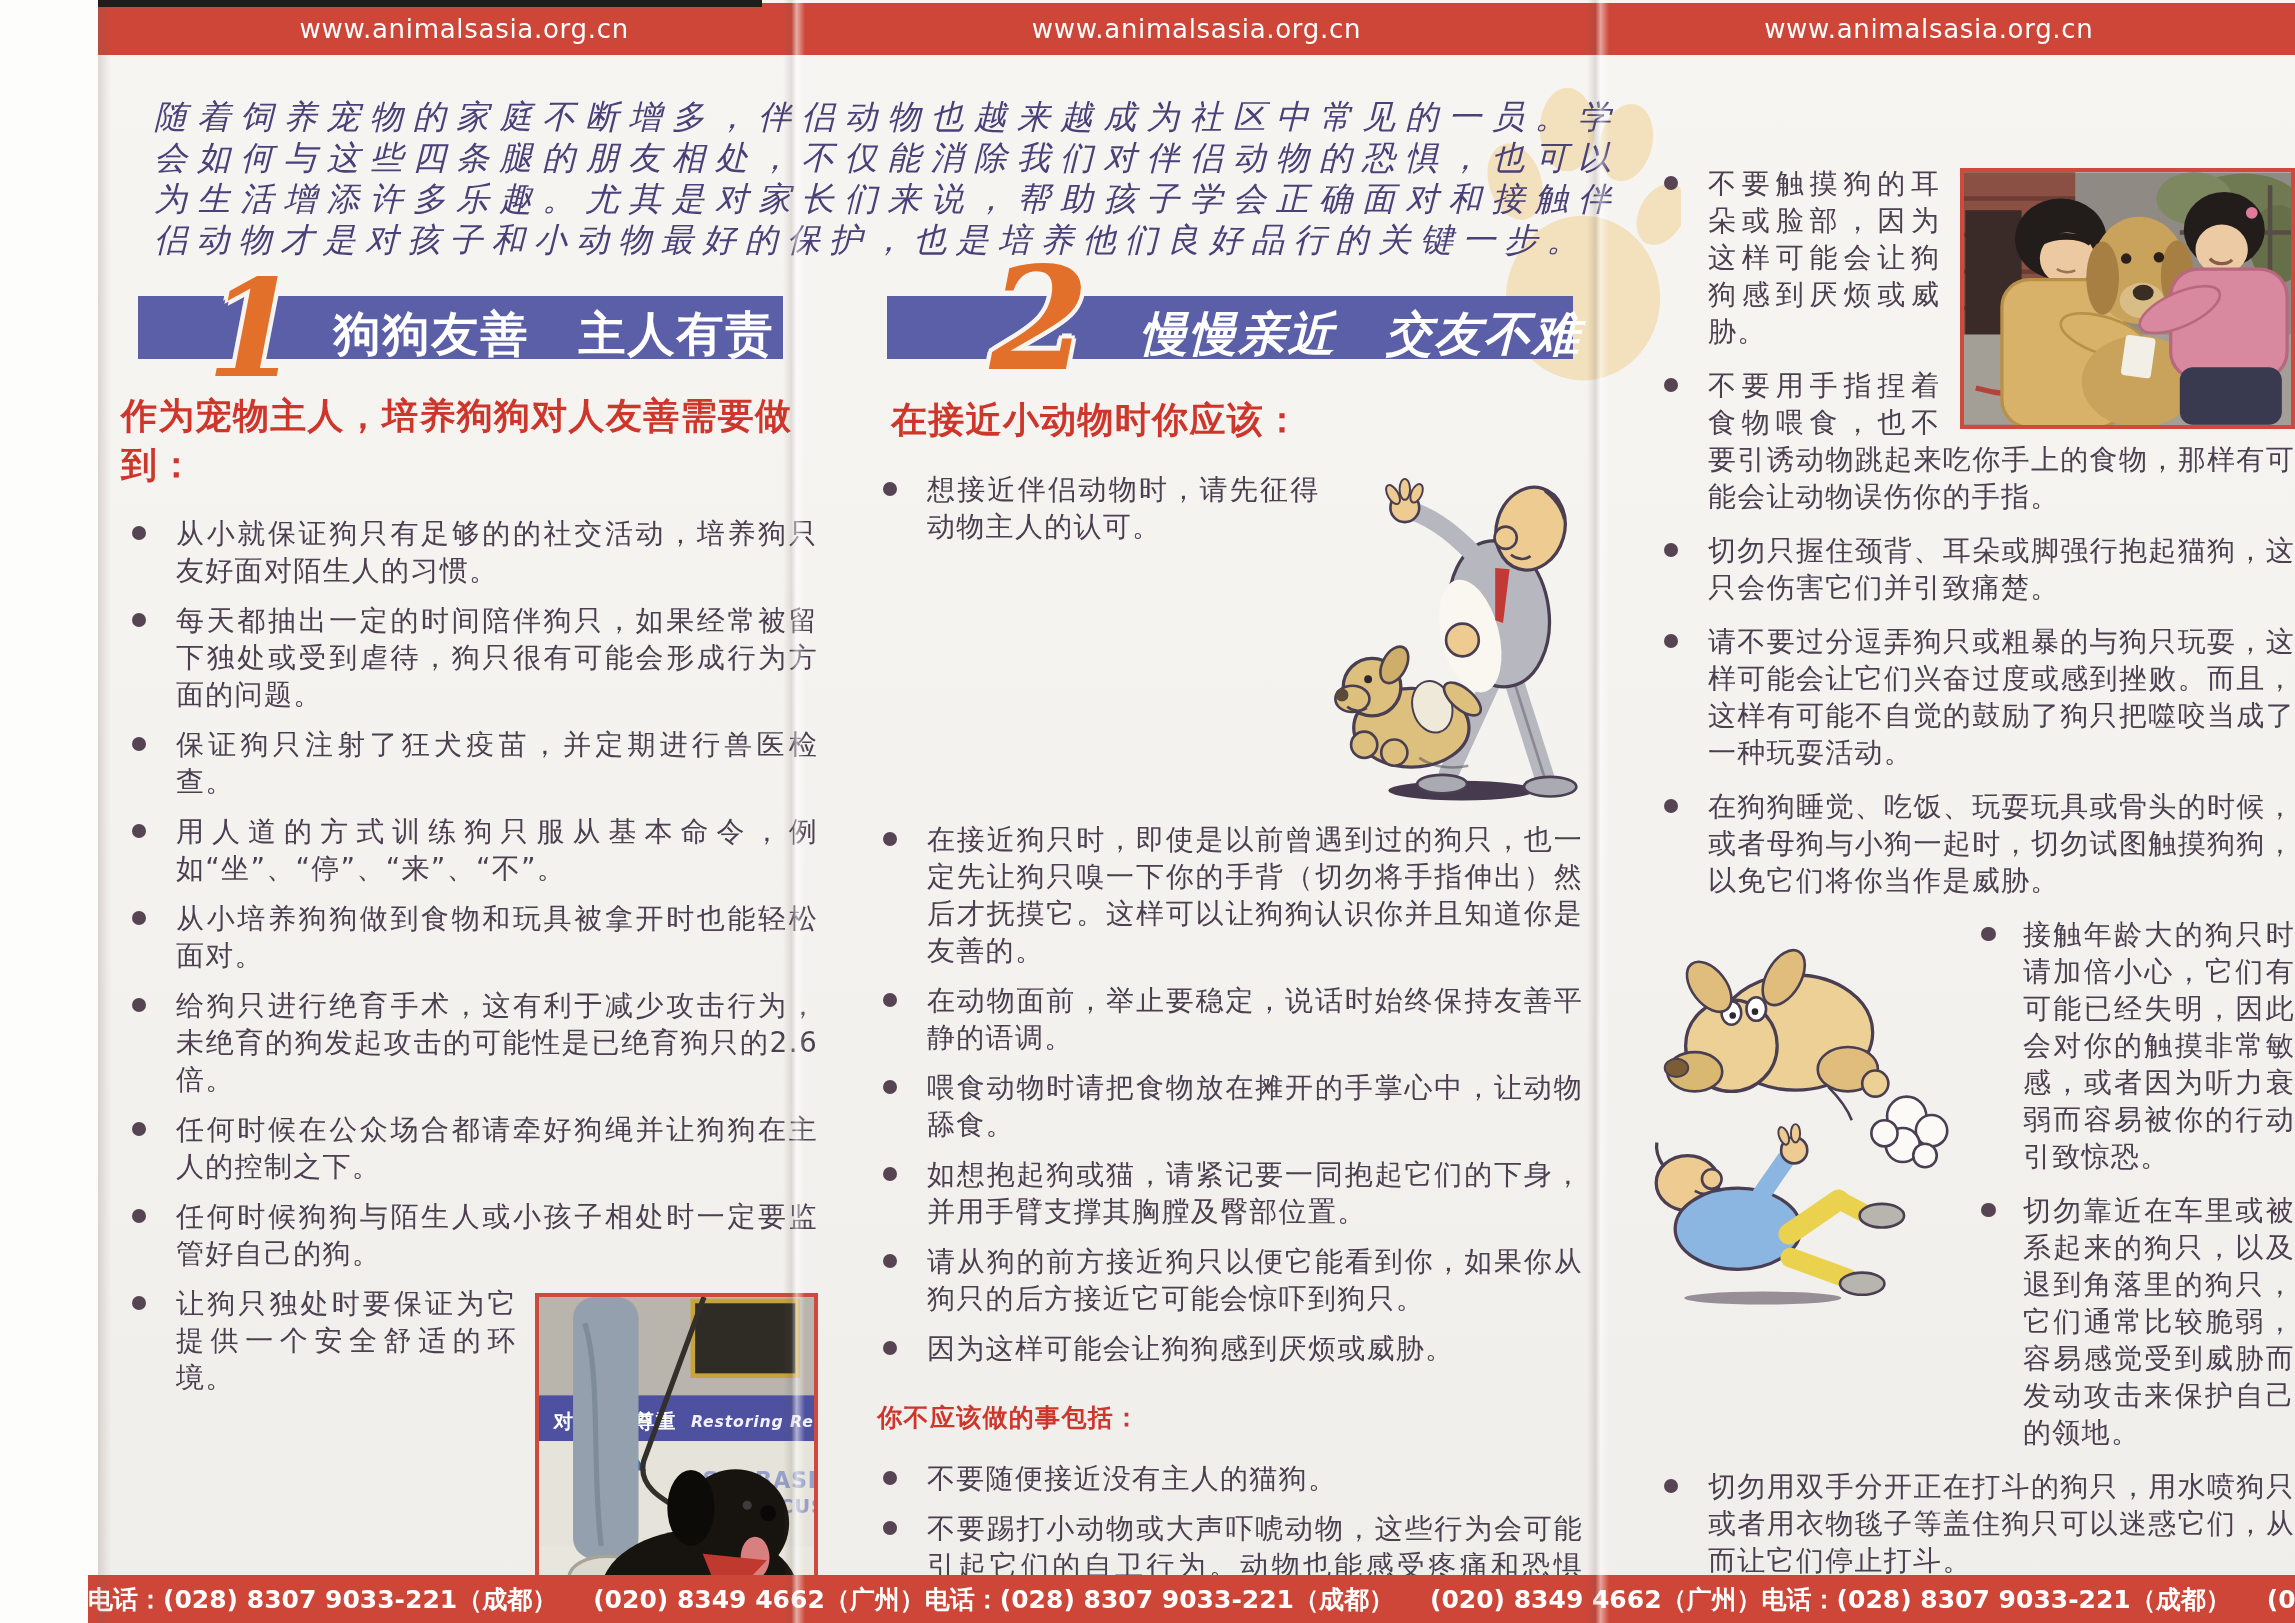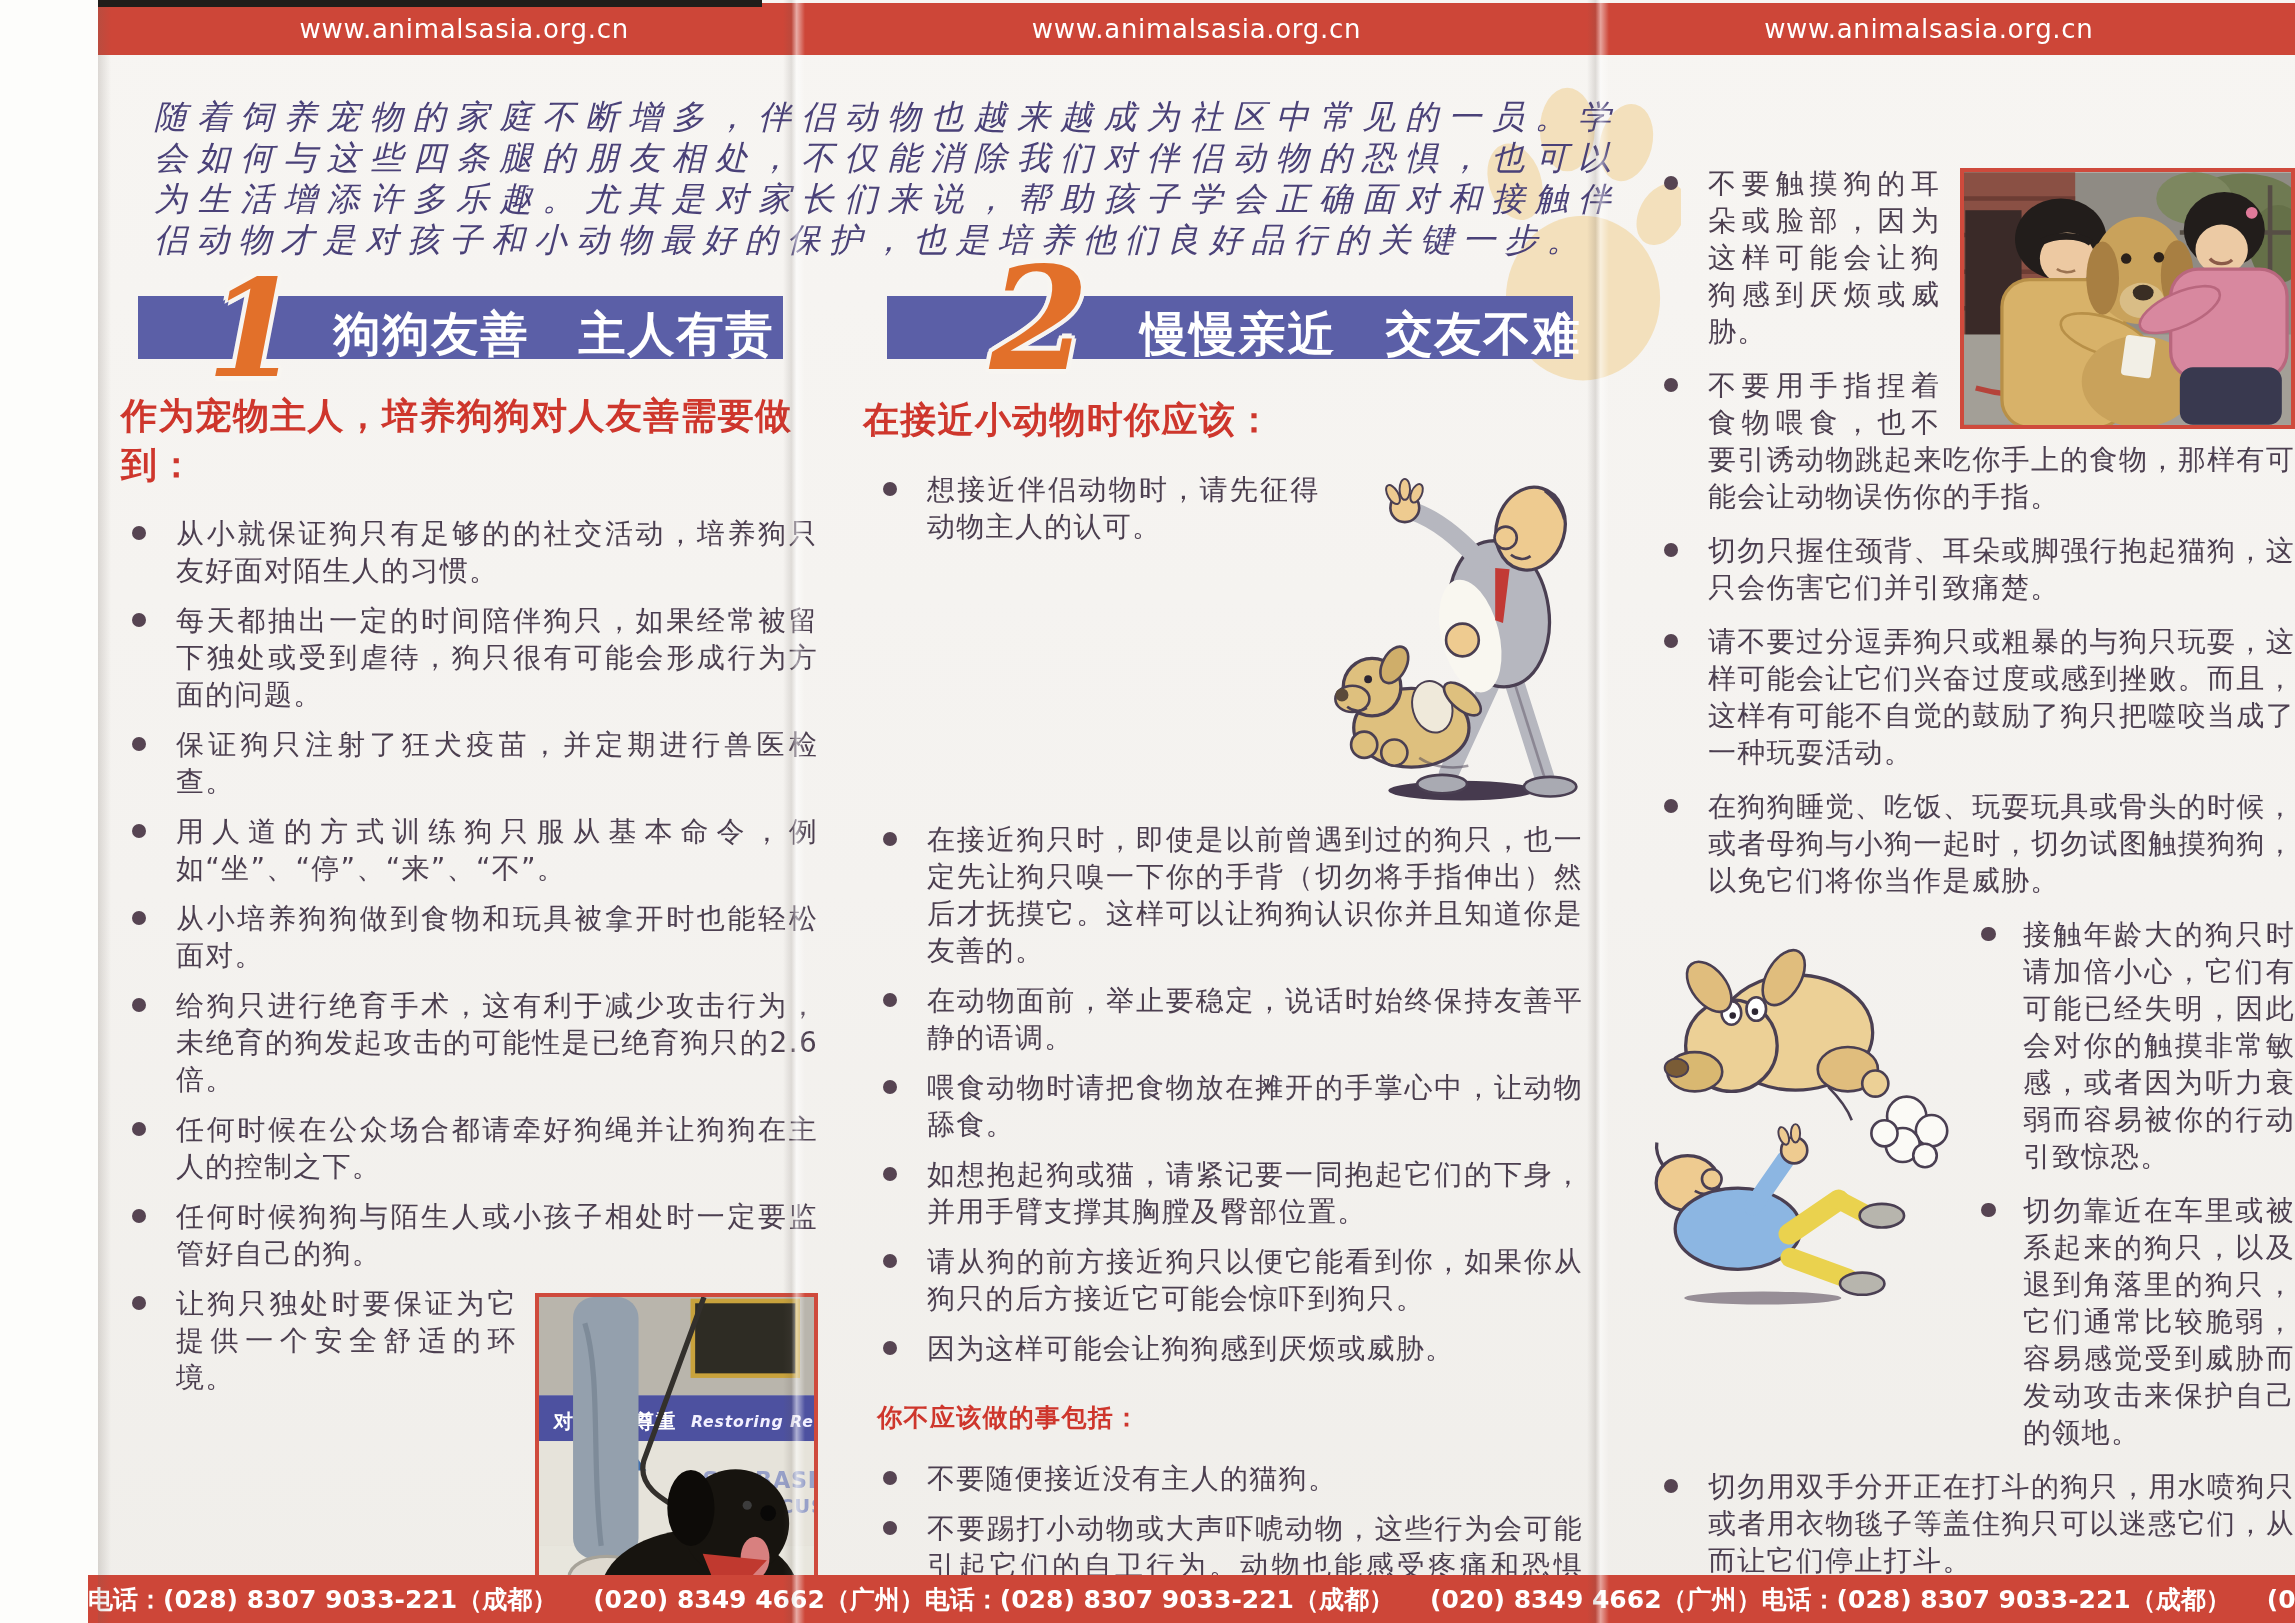--- a/index.html
+++ b/index.html
@@ -44,25 +44,25 @@
   .p2 .banner{margin-left:27.5px;width:686px;}
   .banner .num{position:absolute;font-family:"DejaVu Serif","Liberation Serif",serif;
     font-style:italic;font-weight:bold;color:#e2702a;line-height:.9;z-index:3;
     text-shadow:-4.6px 0 0 #f7f5f1,4.6px 0 0 #f7f5f1,0 -4.6px 0 #f7f5f1,0 4.6px 0 #f7f5f1,
       -3.3px -3.3px 0 #f7f5f1,3.3px 3.3px 0 #f7f5f1,3.3px -3.3px 0 #f7f5f1,-3.3px 3.3px 0 #f7f5f1;}
   .p1 .num{left:69px;top:-27.5px;font-size:134px;}
   .p2 .num{left:103px;top:-41px;font-size:143px;}
   .banner .btitle{position:absolute;top:6.5px;color:#ffffff;font-weight:bold;font-size:47px;
     letter-spacing:2px;white-space:nowrap;}
   .p1 .btitle{left:196px;}
-  .p2 .btitle{left:254px;}
+  .p2 .btitle{left:254px;font-style:italic;}
 
   .subhead{color:#ce362c;font-weight:bold;font-size:36px;letter-spacing:1.3px;}
   .p1 .subhead{margin:33px 0 0 13px;}
-  .p2 .subhead{margin:37px 0 0 4px;}
+  .p2 .subhead{margin:37px 0 0 32px;}
   .p2 .subhead2{margin:34px 0 0 18.3px;color:#ce362c;font-weight:bold;font-size:25px;letter-spacing:1.3px;}
 
   ul.blist{list-style:none;margin:25px 0 0 0;padding:0;}
   .blist li{position:relative;padding-left:68px;margin-bottom:13px;
     font-size:28px;line-height:37px;letter-spacing:1.3px;color:#4c3f50;text-align:justify;}
   .blist li::before{content:"";position:absolute;left:23.6px;top:11px;width:14.4px;height:14.4px;
     border-radius:50%;background:#564452;}
   .p2 .blist{margin-top:26px;}
   .p3 .blist{margin-top:0;}
   .p3 .blist li{margin-bottom:17px;}

